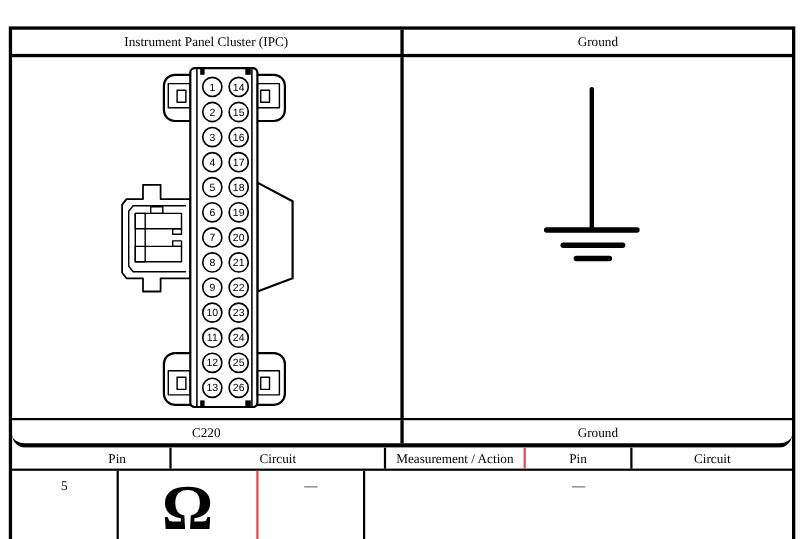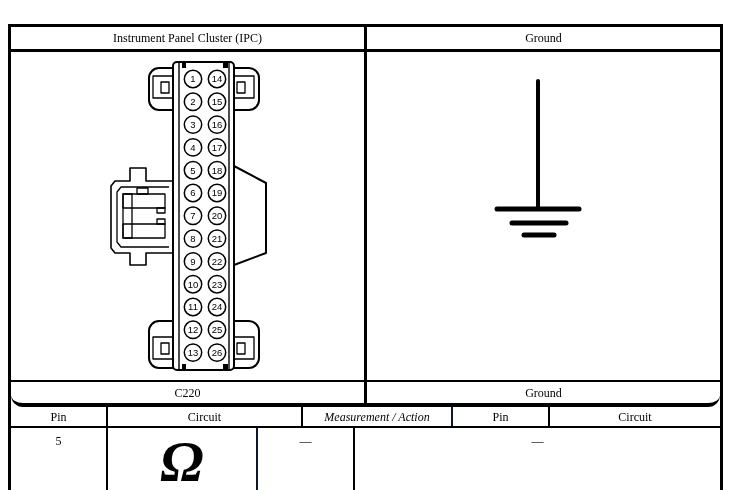--- a/index.html
+++ b/index.html
@@ -9,29 +9,29 @@
   }
   .frame{
     position:absolute;left:8px;top:24px;width:715px;height:474px;
     border:3px solid #000;box-sizing:border-box;background:#fff;
     display:flex;flex-direction:column;
   }
   .row{display:flex;box-sizing:border-box;width:100%;}
   .r1{height:25px;border-bottom:3px solid #000;}
   .r2{height:330px;border-bottom:2px solid #000;}
   .r3{height:25px;border-bottom:4px solid #000;border-radius:12px;}
-  .r4{height:21px;border-bottom:2px solid #000;}
+  .r4{height:21px;border-bottom:2px solid #000;padding-left:48px;}
   .r5{flex:1;}
   .cell{box-sizing:border-box;display:flex;align-items:center;justify-content:center;overflow:hidden;}
   .half-l{width:356px;border-right:3px solid #000;}
   .half-r{flex:1;}
   .txt{font-size:12px;line-height:1;white-space:nowrap;}
   .c1{width:97px;border-right:2px solid #000;}
   .c2{width:195px;border-right:2px solid #000;}
-  .c3{width:150px;border-right:2px solid #0f172a;font-style:italic;}
+  .c3{width:127px;border-right:2px solid #ef4444;}
   .c4{width:97px;border-right:2px solid #000;}
   .c5{flex:1;}
   .top-align{align-items:flex-start;padding-top:7px;}
   .ohm{font-size:58px;line-height:0.85;font-weight:bold;}
   .diagram-cell{position:relative;padding:0;align-items:flex-start;justify-content:flex-start;}
   svg{display:block;}
   .ol{fill:#fff;stroke:#000;stroke-width:2;stroke-linejoin:round;}
   .ol-med{fill:#fff;stroke:#000;stroke-width:1.6;stroke-linejoin:round;}
   .ol-thin{fill:none;stroke:#000;stroke-width:1.3;stroke-linejoin:round;}
   .wall{stroke:#000;stroke-width:1.4;}

